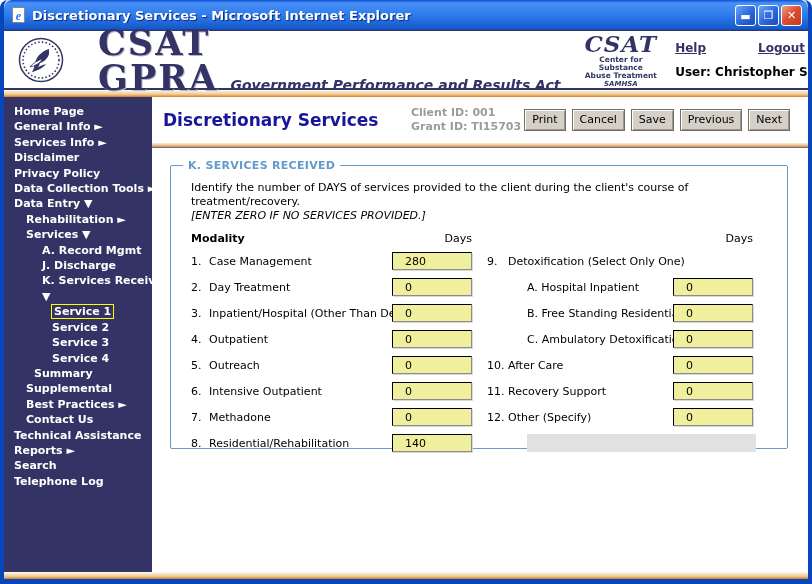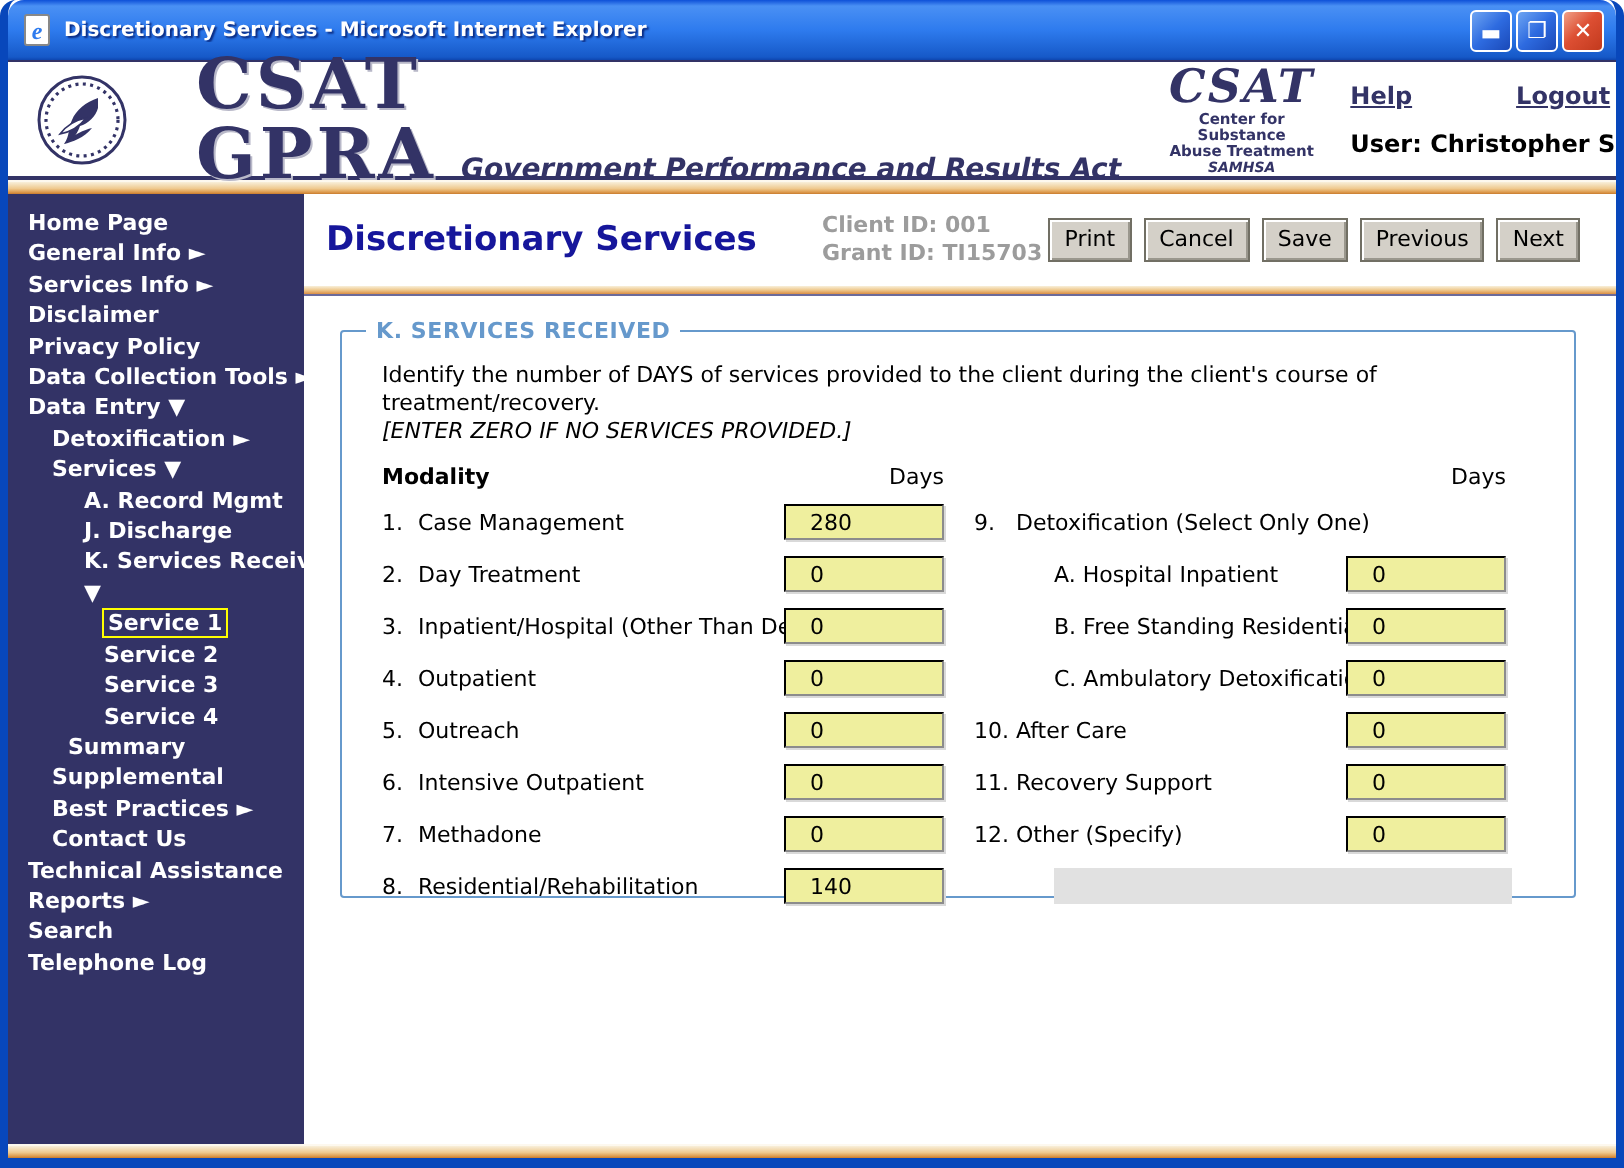--- a/index.html
+++ b/index.html
@@ -17,21 +17,21 @@
   
   .titlebar {
     height:30px; flex:0 0 30px;
     background:linear-gradient(to bottom,#0E50D8 0%,#4A90F4 10%,#2E7BEE 50%,#1659C8 95%,#0E46B0 100%);
     display:flex; align-items:center;
     padding:2px 6px 2px 6px;
     border-radius:8px 8px 0 0;
   }
   .ie-icon { width:17px; height:17px; margin-right:5px; flex:0 0 17px; }
   .title-text {
-    color:#FFFFFF; font-size:10px; font-weight:bold;
+    color:#FFFFFF; font-size:13px; font-weight:bold;
     text-shadow:1px 1px 1px #0A2A80;
     flex:1; white-space:nowrap; overflow:hidden;
   }
   .win-buttons { display:flex; gap:2px; }
   .win-btn {
     width:21px; height:21px; border-radius:3px;
     border:1px solid #FFFFFF;
     color:#FFF; font-size:11px; font-weight:bold;
     display:flex; align-items:center; justify-content:center;
     line-height:1;
@@ -211,21 +211,21 @@
   <div class="content-row">
 
     <nav class="sidebar">
       <div class="nav-item lv0">Home Page</div>
       <div class="nav-item lv0">General Info ►</div>
       <div class="nav-item lv0">Services Info ►</div>
       <div class="nav-item lv0">Disclaimer</div>
       <div class="nav-item lv0">Privacy Policy</div>
       <div class="nav-item lv0">Data Collection Tools ►</div>
       <div class="nav-item lv0">Data Entry ▼</div>
-      <div class="nav-item lv1">Detoxification ►</div>
+      <div class="nav-item lv1">Rehabilitation ►</div>
       <div class="nav-item lv1">Services ▼</div>
       <div class="nav-item lv3">A. Record Mgmt</div>
       <div class="nav-item lv3">J. Discharge</div>
       <div class="nav-item lv3">K. Services Received</div>
       <div class="nav-item lv3">▼</div>
       <div class="nav-item lv4"><span class="sel">Service 1</span></div>
       <div class="nav-item lv4">Service 2</div>
       <div class="nav-item lv4">Service 3</div>
       <div class="nav-item lv4">Service 4</div>
       <div class="nav-item lv2">Summary</div>

